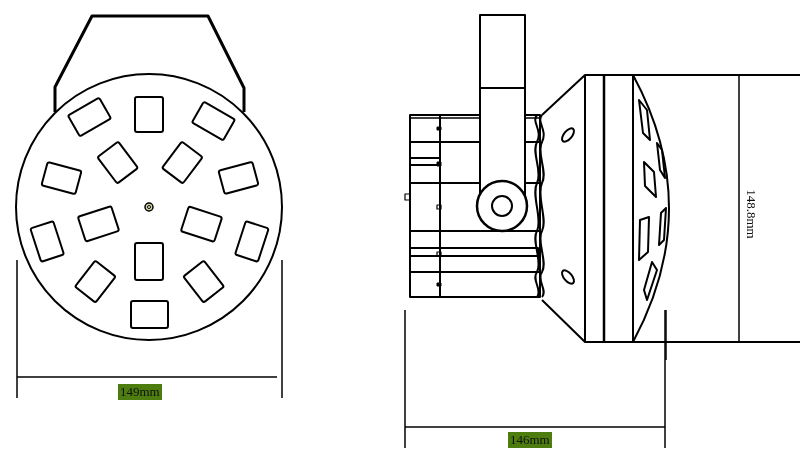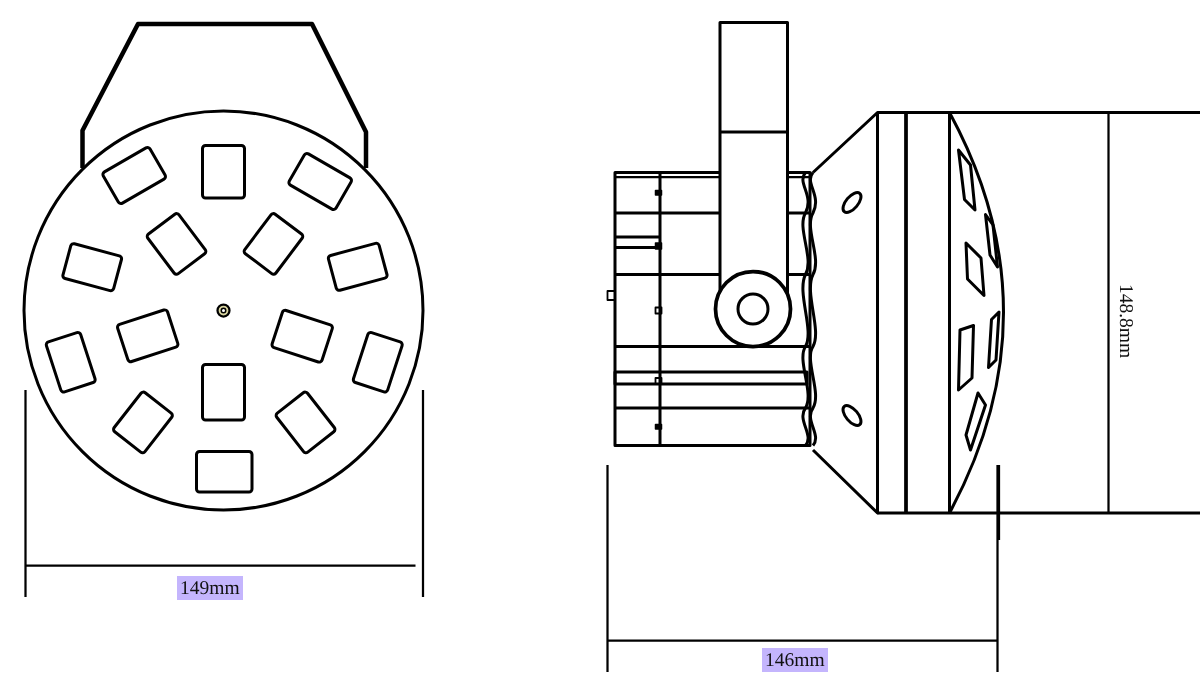--- a/index.html
+++ b/index.html
@@ -5,21 +5,21 @@
     html, body { margin: 0; padding: 0; background: #ffffff; }
     body { width: 800px; height: 461px; overflow: hidden; position: relative; }
     .canvas { position: absolute; left: 0; top: 0; width: 800px; height: 461px; }
     svg { position: absolute; left: 0; top: 0; }
     .dim-label {
       position: absolute;
       font-family: "Liberation Serif", "DejaVu Serif", serif;
       font-size: 13px;
       color: #111;
       white-space: nowrap;
-      background: #c4b5fd;
+      background: #4d7c0f;
       padding: 0 2px;
     }
     .lbl-front { left: 118px; top: 384px; }
     .lbl-depth { left: 508px; top: 432px; }
     .lbl-height {
       left: 724px; top: 206px;
       transform: rotate(90deg);
       transform-origin: center center;
       background: transparent;
     }

